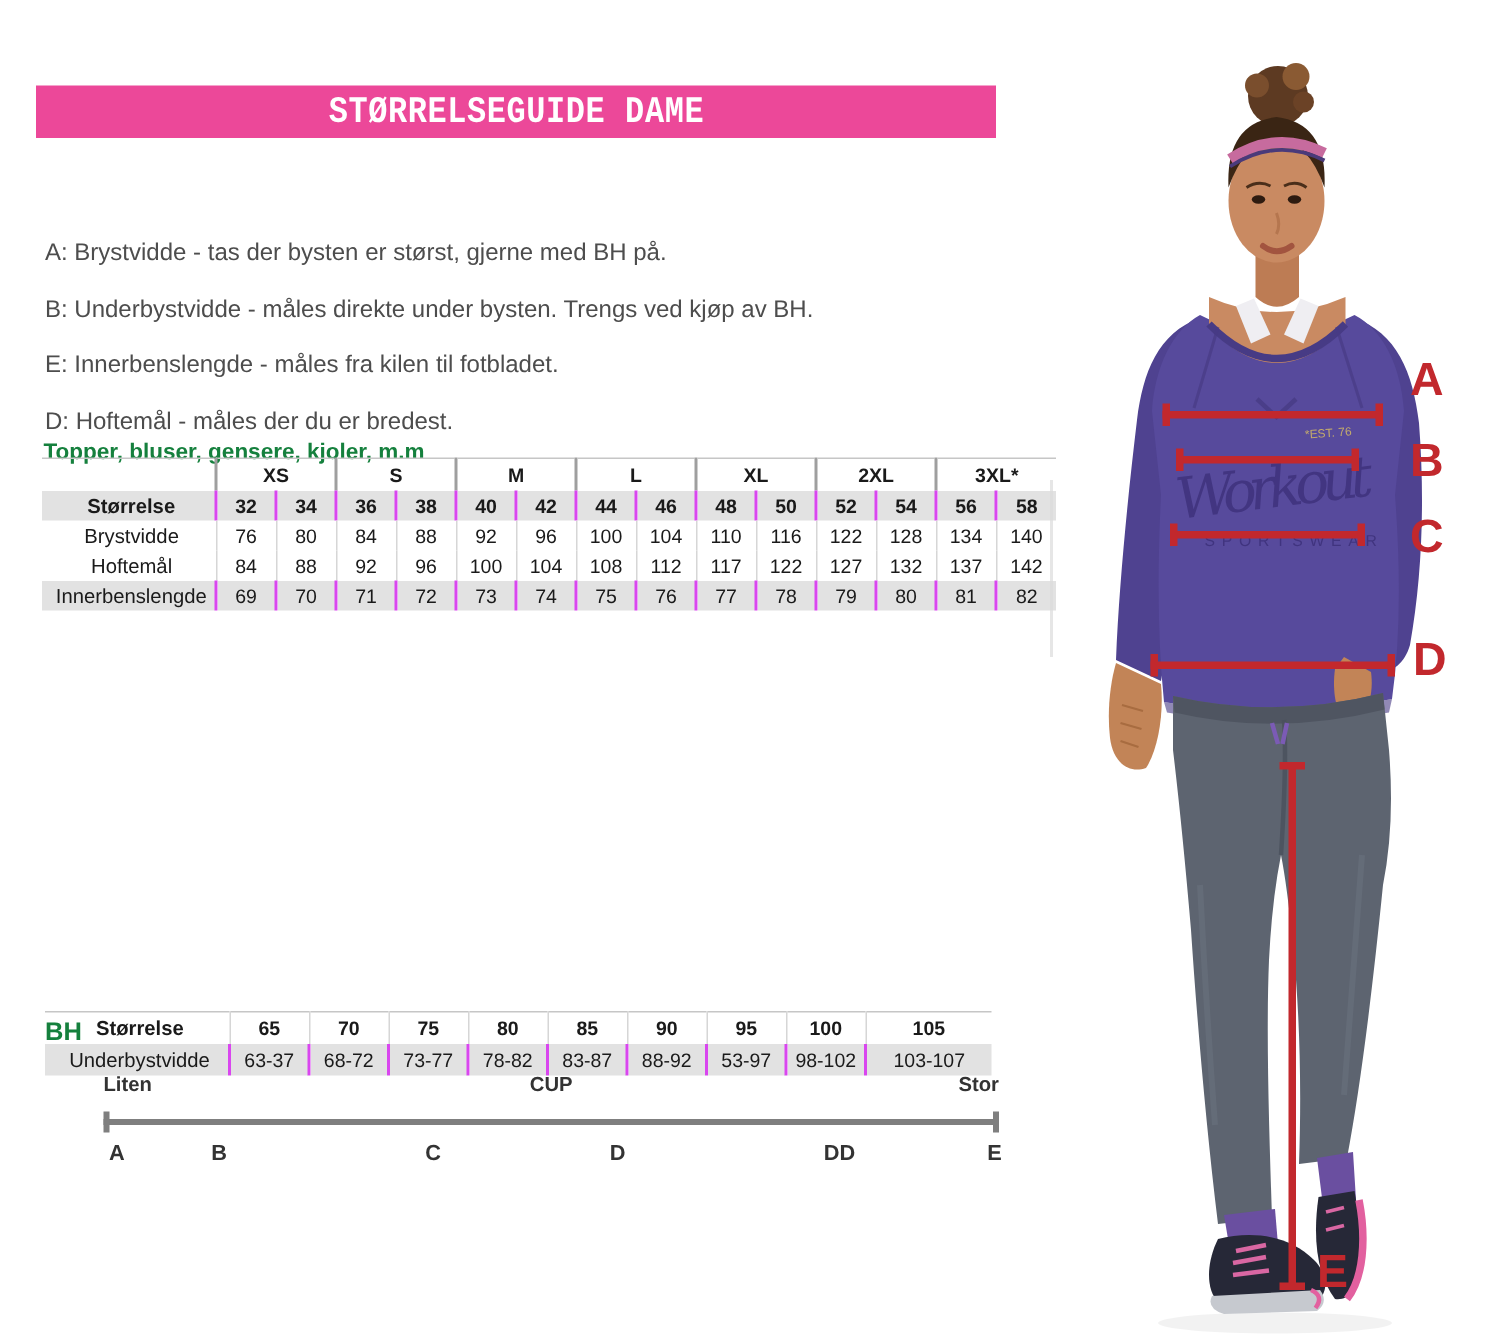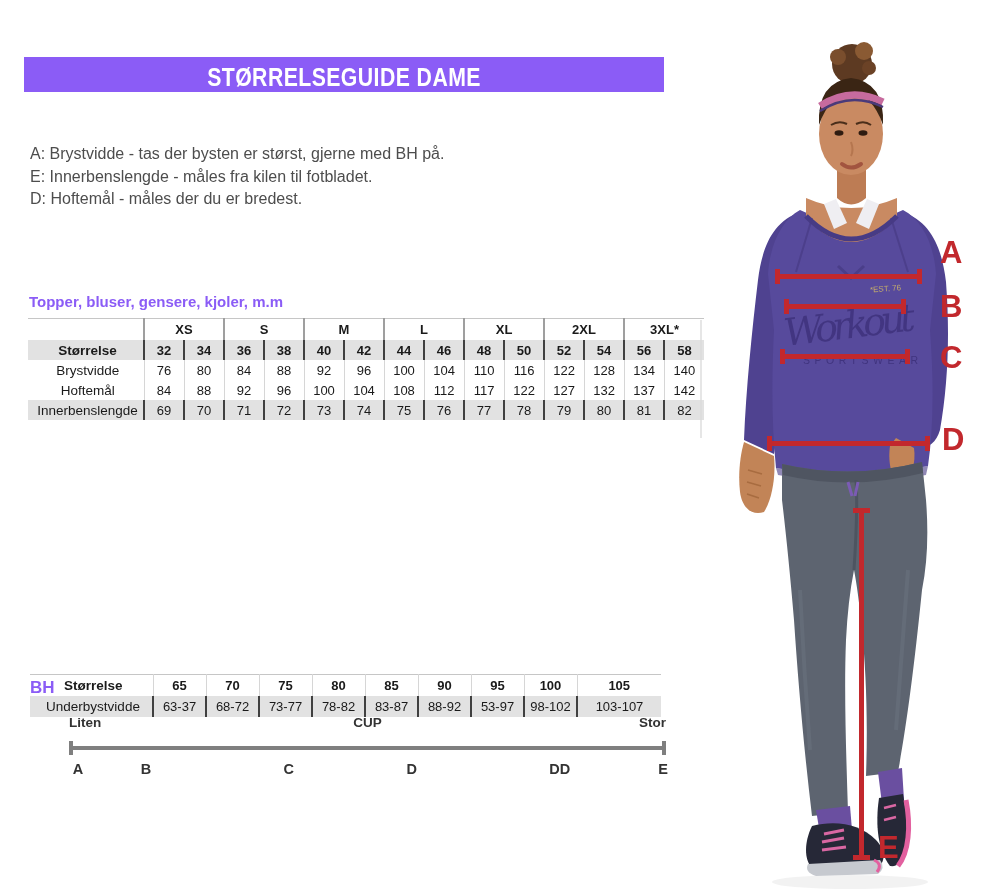--- a/index.html
+++ b/index.html
@@ -4,50 +4,50 @@
 <style>
   html,body { margin:0; padding:0; }
   body {
     width:1000px; height:894px; background:#ffffff; position:relative;
     font-family:"Liberation Sans", sans-serif; overflow:hidden; color:#1a1a1a;
   }
   .abs { position:absolute; }
 
   
   .title-bar {
-    left:24px; top:57px; width:640px; height:35px; background:#8b5cf6;
-    display:flex; align-items:flex-end; justify-content:center;
+    left:24px; top:57px; width:640px; height:35px; background:#ec4899;
+    display:flex; align-items:center; justify-content:center;font-family:Liberation Mono, monospace;
   }
   .title-bar span {
     color:#fff; font-weight:bold; font-size:25px; letter-spacing:.5px;
     display:inline-block; transform:scaleX(.85); white-space:nowrap;
   }
 
   
   .desc { left:30px; top:143px; width:640px; font-size:16px; line-height:22.6px; color:#4d4d4d; }
-  .desc div { white-space:nowrap; }
-
-  
-  .sec-heading { color:#8b5cf6; font-weight:bold; }
+  .desc div { white-space:nowrap;margin-top:15px; }
+
+  
+  .sec-heading { color:#15803d; font-weight:bold; }
   .heading-tops { left:29px; top:293px; font-size:15px; }
   .heading-bh   { left:30px; top:644px; font-size:17px;margin-top:34px; }
 
   
   table.sizetable { border-collapse:collapse; table-layout:fixed; position:absolute; }
   table.sizetable td, table.sizetable th {
     height:20px; padding:0; text-align:center; font-size:13px; font-weight:normal;
     overflow:hidden; white-space:nowrap;
   }
-  #main-table { left:28px; top:318px; width:676px; border-top:1px solid #c6c6c6; }
+  #main-table { left:28px; top:305px; width:676px; border-top:1px solid #c6c6c6; }
   #main-table tr.grouprow th { font-weight:bold; border-left:2px solid #9f9f9f; height:21px; }
   #main-table tr.grouprow th.corner { border-left:none; }
   #bh-table { left:30px; top:674px; width:631px; border-top:1px solid #c6c6c6; }
   #bh-table td { height:21px; }
   tr.shaded { background:#e2e2e2; }
-  tr.shaded td + td { border-left:2px solid #404040; }
+  tr.shaded td + td { border-left:2px solid #d946ef; }
   tr.plain  td + td { border-left:1px solid #d6d6d6; }
   tr.boldrow td { font-weight:bold; }
   td.rowlabel { text-align:left; padding-left:4px !important; font-size:13.5px !important; }
 
   
   .cup-wrap { left:33px; top:715px; width:597px; height:62px;margin-left:36px; }
   .cup-labels { position:absolute; left:0; top:0; width:100%; font-size:13.5px; font-weight:bold; color:#333; }
   .cup-left { position:absolute; left:0; top:0; }
   .cup-center { position:absolute; left:50%; transform:translateX(-50%); top:0; }
   .cup-right { position:absolute; right:0; top:0; }
@@ -71,20 +71,21 @@
 </style>
 </head>
 <body>
 
 <div class="abs title-bar">
   <span>STØRRELSEGUIDE DAME</span>
 </div>
 
 <div class="abs desc">
   <div>A: Brystvidde - tas der bysten er størst, gjerne med BH på.</div>
+  <div>B: Underbystvidde - måles direkte under bysten. Trengs ved kjøp av BH.</div>
   <div>E: Innerbenslengde - måles fra kilen til fotbladet.</div>
   <div>D: Hoftemål - måles der du er bredest.</div>
 </div>
 
 <div class="abs sec-heading heading-tops">Topper, bluser, gensere, kjoler, m.m</div>
 <table class="sizetable" id="main-table">
   <colgroup>
     <col style="width:116px">
     <col span="14" style="width:40px">
   </colgroup>

